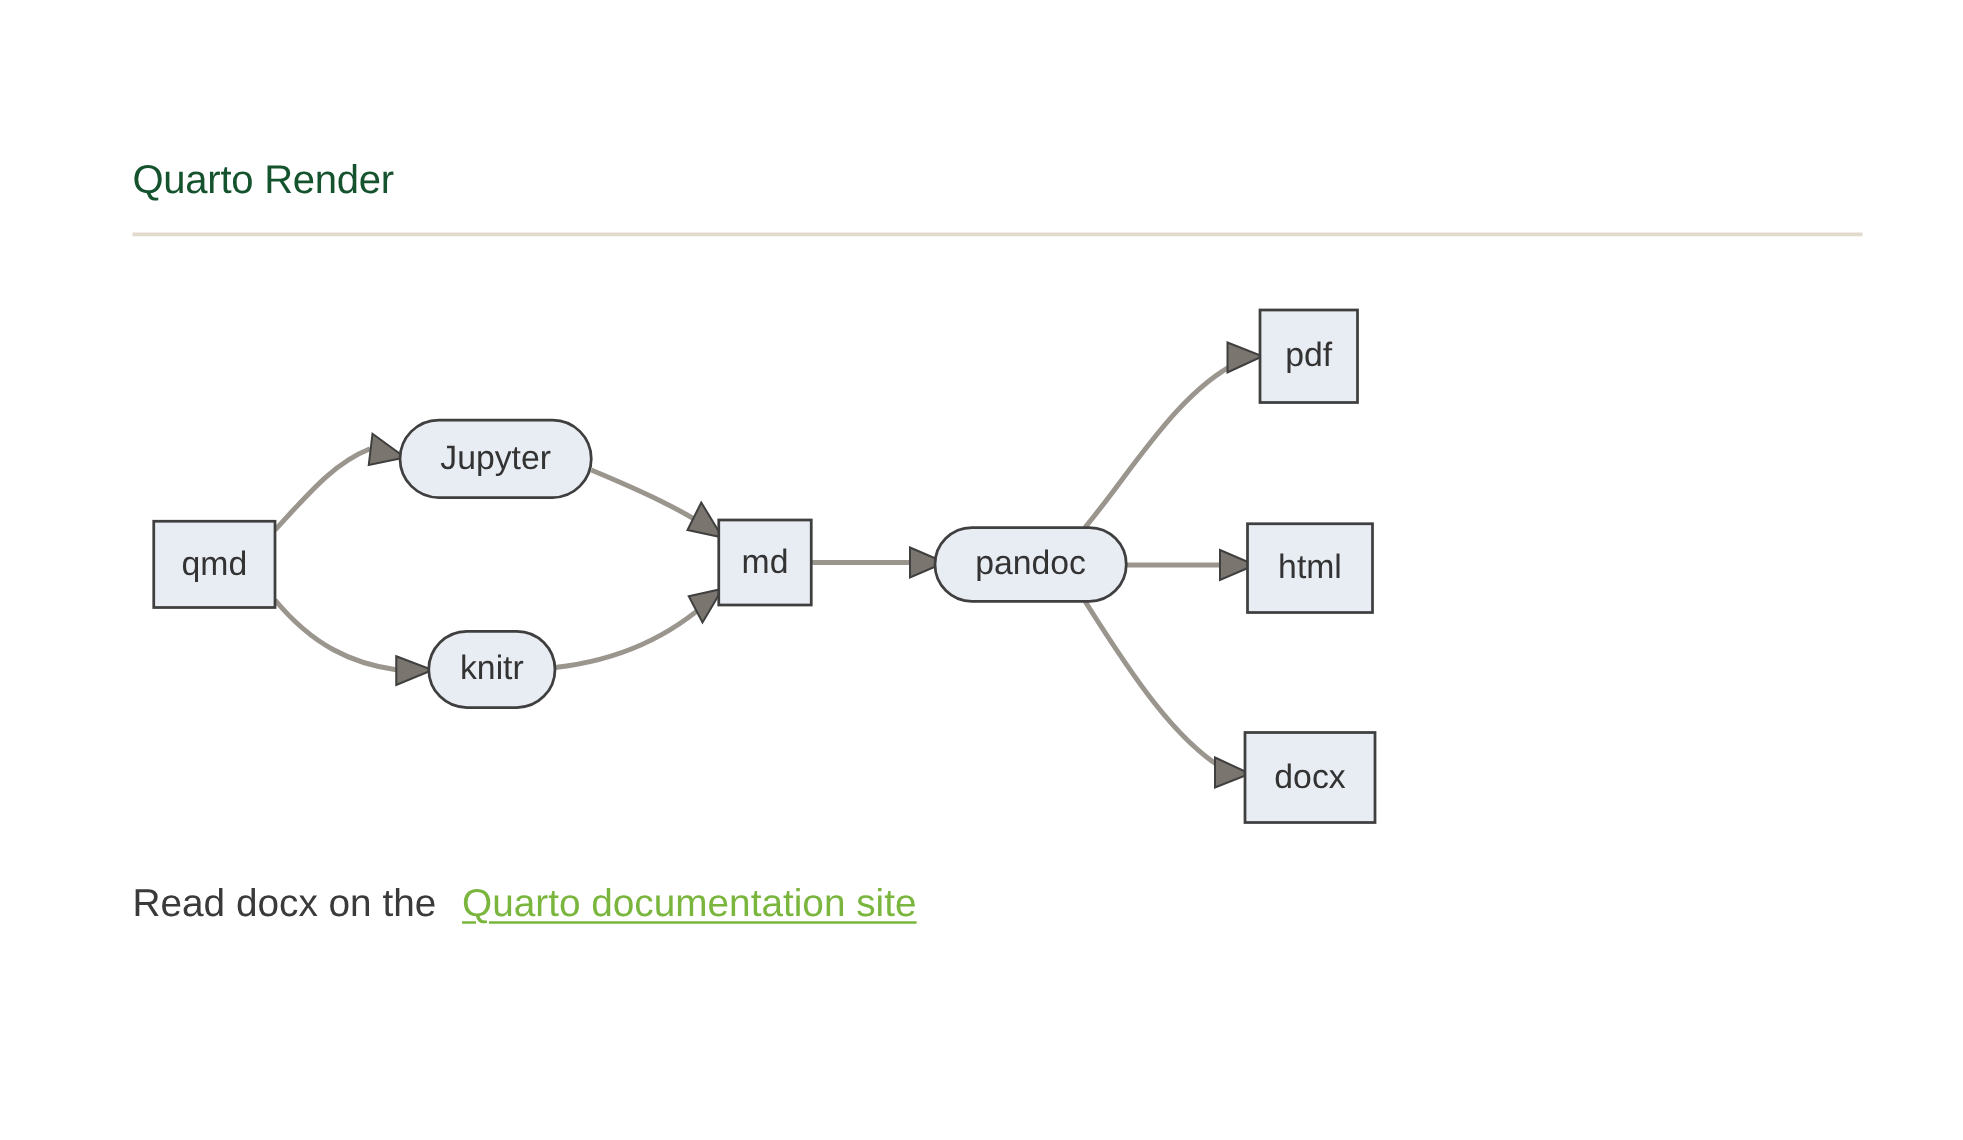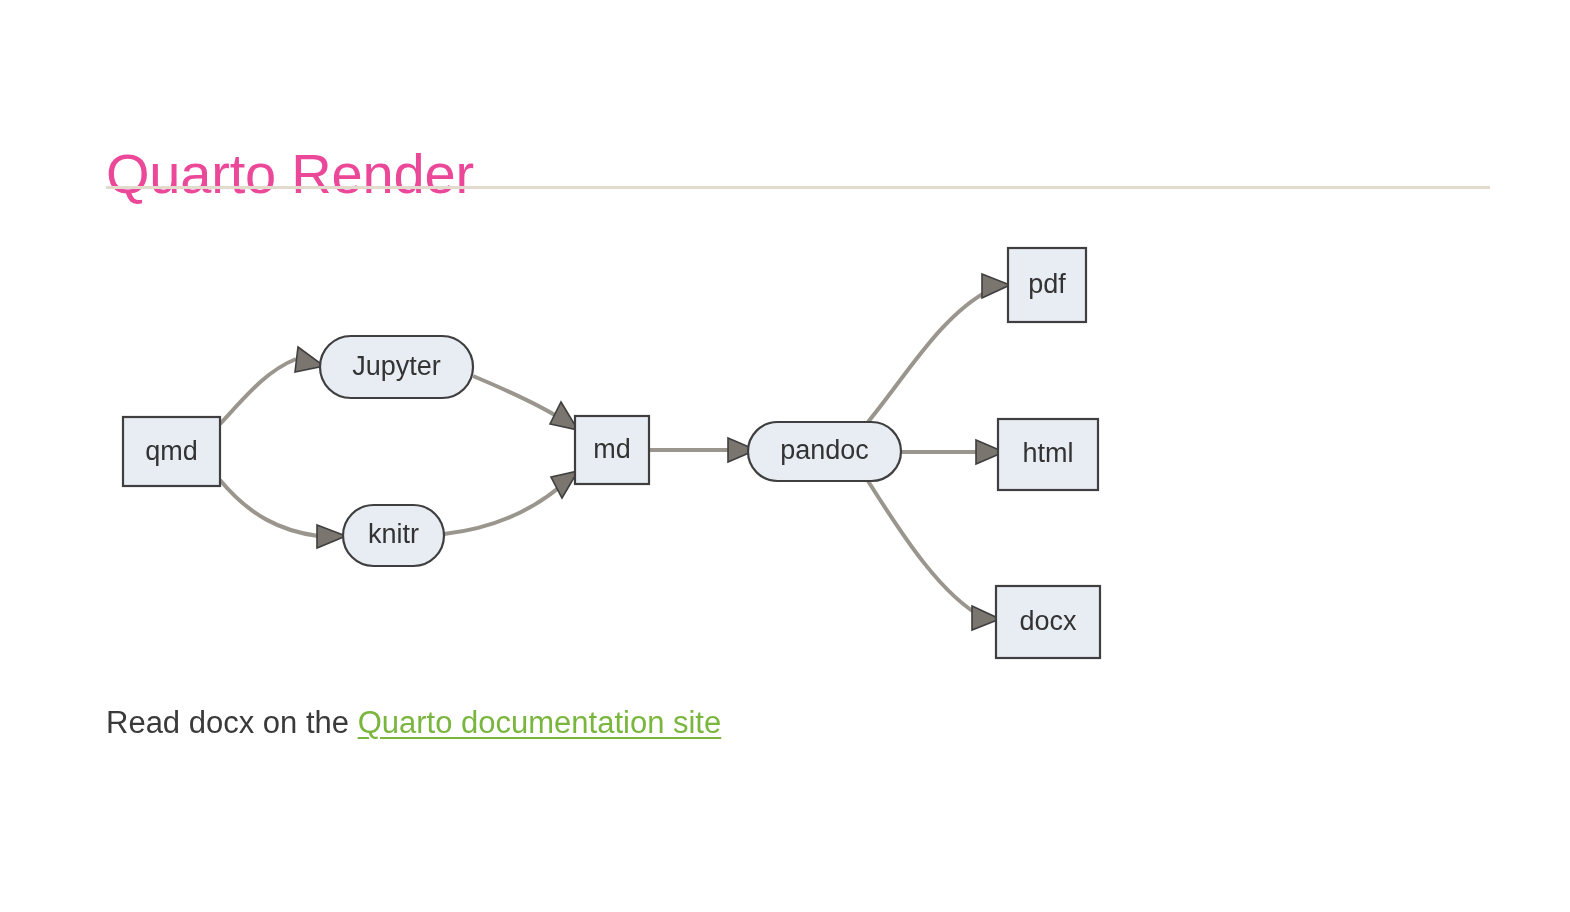--- a/index.html
+++ b/index.html
@@ -19,24 +19,24 @@
   .page {
     position: absolute;
     inset: 0;
   }
 
   
   .title {
     position: absolute;
     left: 106px;
     top: 104px;
-    font-size: 56px;
+    font-size: 32px;
     font-weight: 400;
     letter-spacing: -0.2px;
-    color: #ec4899;
+    color: #14532d;
     line-height: 1.15;
     white-space: nowrap;
   }
 
   .title-rule {
     position: absolute;
     left: 106px;
     top: 186px;
     width: 1384px;
     height: 3px;
@@ -93,20 +93,21 @@
     color: #3a3a3a;
     white-space: nowrap;
   }
   .readmore a {
     color: #7ab63e;
     text-decoration: underline;
     text-decoration-color: #7ab63e;
     text-underline-offset: 4px;
     text-decoration-thickness: 2px;
     cursor: pointer;
+    margin-left: 12px;
   }
 </style>
 </head>
 <body>
 
 <div class="page">
 
   <h1 class="title">Quarto Render</h1>
 
   <div class="title-rule"></div>

